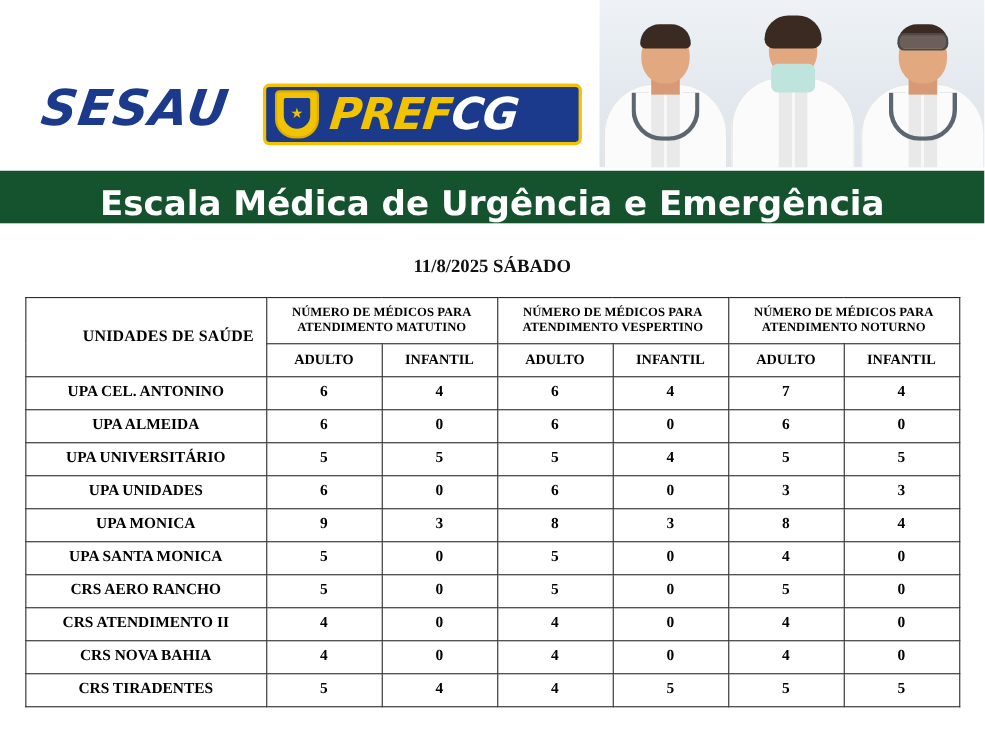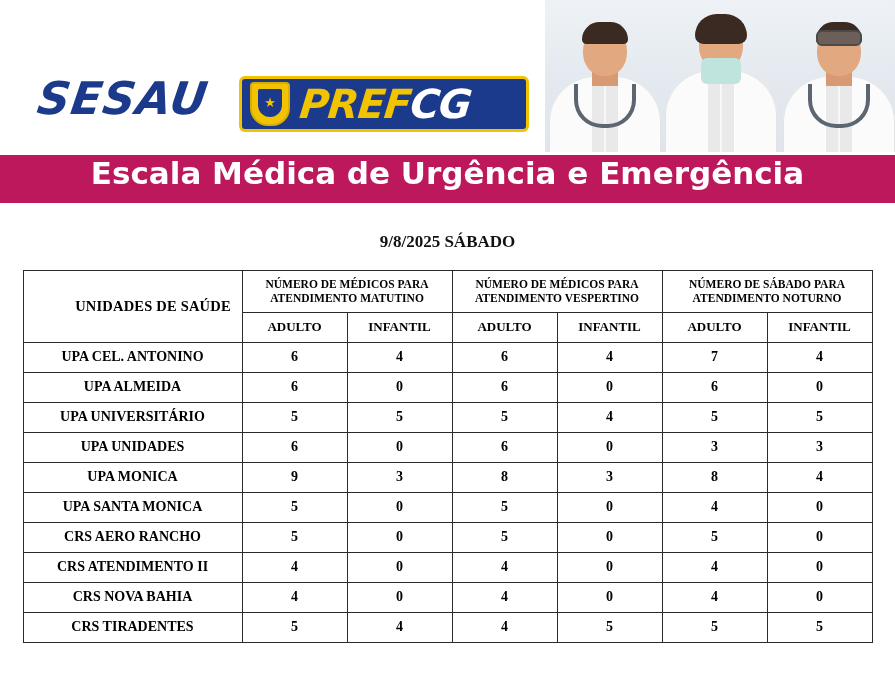--- a/index.html
+++ b/index.html
@@ -187,23 +187,23 @@
     height: 12px;
     border: 2px solid #4a4a4a;
     border-radius: 6px;
     background: rgba(255,255,255,0.25);
   }
 
   
   .title-bar {
     width: 895px;
     height: 48px;
-    background: #be185d;
+    background: #14532d;
     display: flex;
-    align-items: flex-start;
+    align-items: flex-end;
     justify-content: center;
     box-sizing: border-box;
   }
   .title-bar .title {
     font-family: "DejaVu Sans", sans-serif;
     font-weight: bold;
     font-size: 31px;
     color: #ffffff;
     letter-spacing: 0px;
     white-space: nowrap;
@@ -309,30 +309,30 @@
       <div class="hair"></div>
       <div class="glasses"></div>
     </div>
   </div>
 </div>
 
 <div class="title-bar">
   <div class="title">Escala Médica de Urgência e Emergência</div>
 </div>
 
-<div class="date-line">9/8/2025 SÁBADO</div>
+<div class="date-line">11/8/2025 SÁBADO</div>
 
 <div class="table-wrap">
   <table class="scale">
     <thead>
       <tr>
         <th class="unit-head" rowspan="2">UNIDADES DE SAÚDE</th>
         <th class="shift-head" colspan="2">NÚMERO DE MÉDICOS PARA ATENDIMENTO MATUTINO</th>
         <th class="shift-head" colspan="2">NÚMERO DE MÉDICOS PARA ATENDIMENTO VESPERTINO</th>
-        <th class="shift-head" colspan="2">NÚMERO DE SÁBADO PARA ATENDIMENTO NOTURNO</th>
+        <th class="shift-head" colspan="2">NÚMERO DE MÉDICOS PARA ATENDIMENTO NOTURNO</th>
       </tr>
       <tr>
         <th class="sub-head">ADULTO</th>
         <th class="sub-head">INFANTIL</th>
         <th class="sub-head">ADULTO</th>
         <th class="sub-head">INFANTIL</th>
         <th class="sub-head">ADULTO</th>
         <th class="sub-head">INFANTIL</th>
       </tr>
     </thead>

